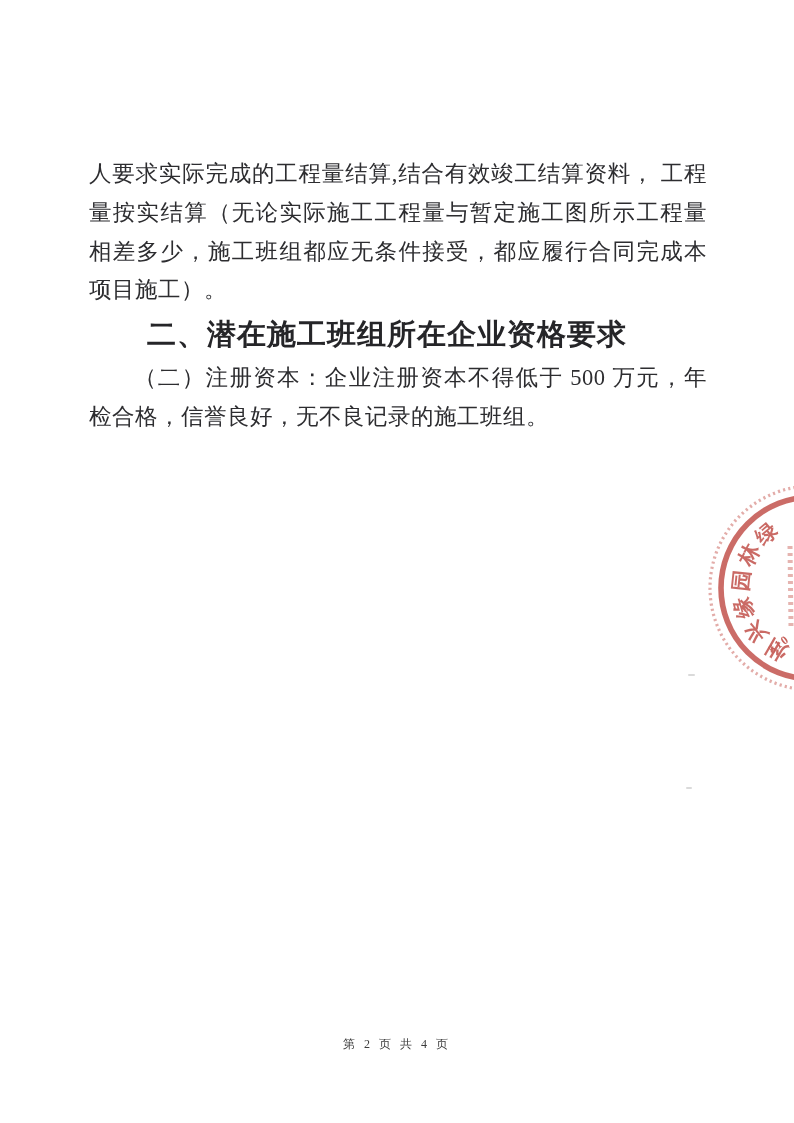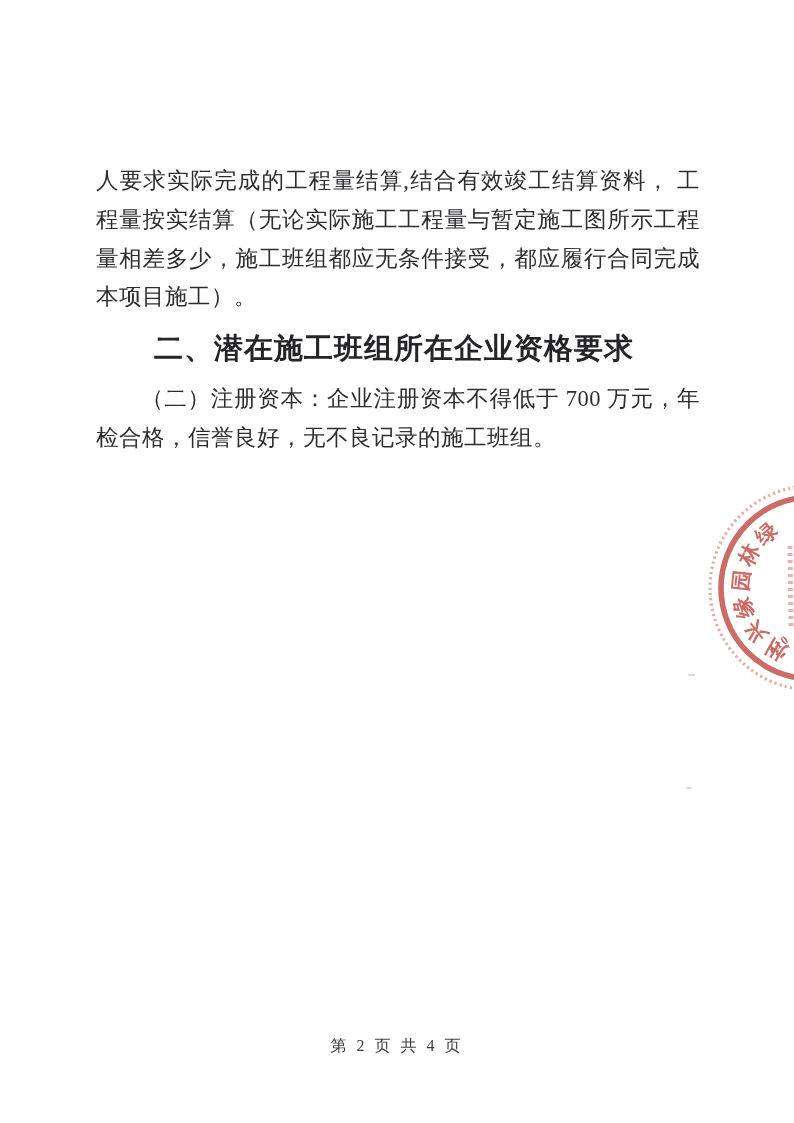--- a/index.html
+++ b/index.html
@@ -23,41 +23,41 @@
     top: 150px;
     width: 628px;
     font-size: 22.5px;
     line-height: 38.8px;
     letter-spacing: 0.5px;
     color: #2d2d30;
     text-align: justify;
     text-justify: inter-character;
   }
   .para {
-    margin: 12px;
+    margin: 5px;
     padding: 0;
     text-indent: 2em;
   }
   .para.noindent {
     text-indent: 0;
   }
   .para.heading {
     font-family: "Liberation Sans", "DejaVu Sans", sans-serif;
     font-weight: 700;
     font-size: 29px;
     letter-spacing: 1px;
     color: #252528;
   }
   .footer {
     position: absolute;
     left: 0;
     right: 0;
     top: 1036px;
     text-align: center;
-    font-size: 16px;
+    font-size: 12px;
     letter-spacing: 3px;
     color: #3c3c3c;
   }
   .seal {
     position: absolute;
     left: 700px;
     top: 478px;
     width: 94px;
     height: 212px;
     pointer-events: none;
@@ -76,21 +76,21 @@
   .artifact.a2 { left: 686px; top: 787px; width: 6px; height: 2px; }
 </style>
 </head>
 <body>
 
 <div class="page">
 
   <div class="text-body">
     <p class="para noindent">人要求实际完成的工程量结算,结合有效竣工结算资料， 工程量按实结算（无论实际施工工程量与暂定施工图所示工程量相差多少，施工班组都应无条件接受，都应履行合同完成本项目施工）。</p>
     <p class="para heading">二、潜在施工班组所在企业资格要求</p>
-    <p class="para">（二）注册资本：企业注册资本不得低于 700 万元，年检合格，信誉良好，无不良记录的施工班组。</p>
+    <p class="para">（二）注册资本：企业注册资本不得低于 500 万元，年检合格，信誉良好，无不良记录的施工班组。</p>
   </div>
 
   <svg class="seal" viewBox="700 478 94 212" width="94" height="212" xmlns="http://www.w3.org/2000/svg">
     <g opacity="0.88">
 
       <circle cx="812" cy="588" r="102" fill="none" stroke="#c4544c" stroke-width="3.2" stroke-dasharray="2.2 3.1" opacity="0.55"></circle>
 
       <circle cx="812" cy="588" r="91" fill="none" stroke="#bf4a43" stroke-width="5.6" opacity="0.92"></circle>
 
       <line x1="790" y1="546" x2="791" y2="626" stroke="#c4544c" stroke-width="5" stroke-dasharray="3 4" opacity="0.5"></line>

